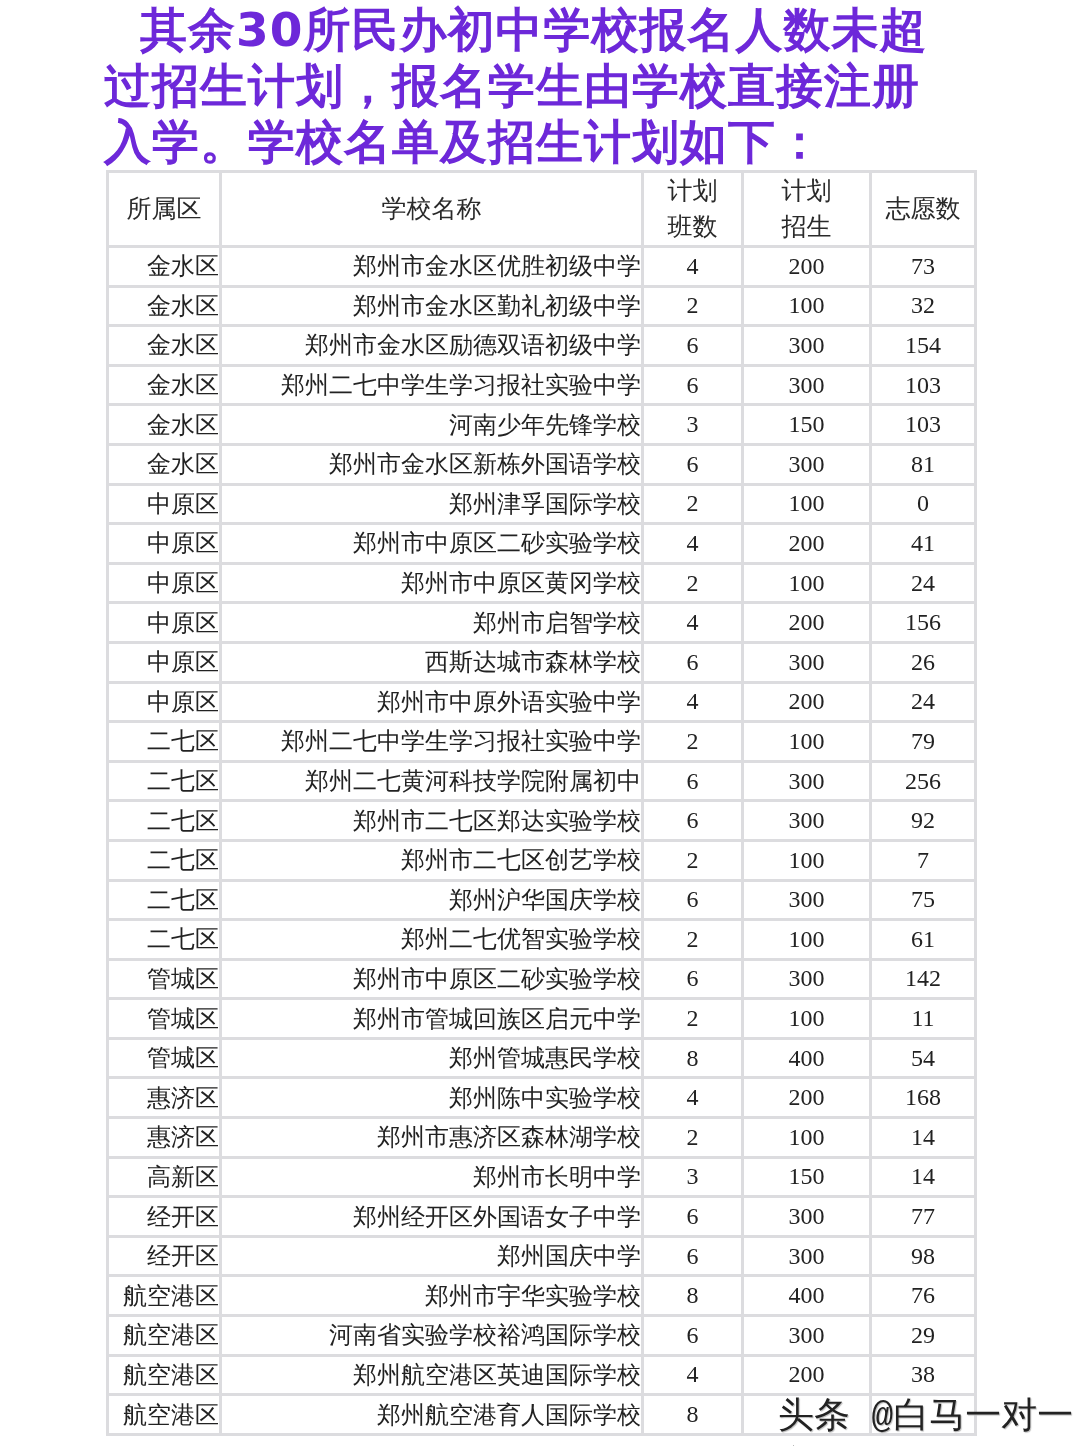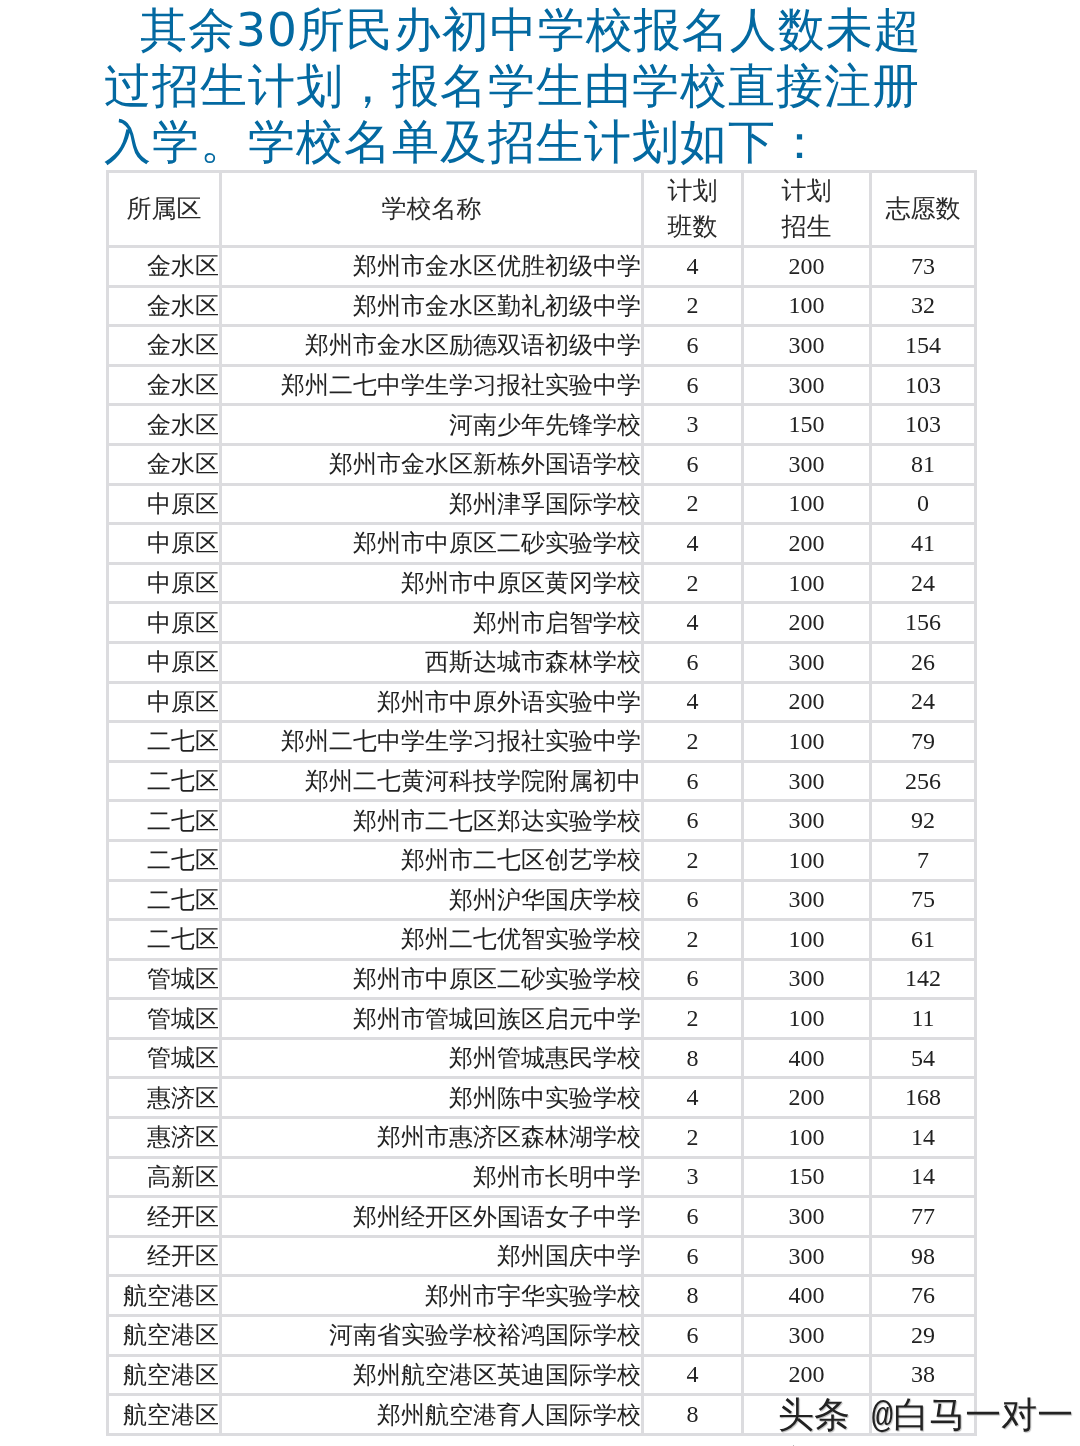--- a/index.html
+++ b/index.html
@@ -1,20 +1,20 @@
 <!DOCTYPE html>
 <html><head>
 <meta charset="utf-8">
 <style>
   html, body { margin: 0; padding: 0; background: #ffffff; }
   body { width: 1080px; height: 1446px; position: relative; overflow: hidden; }
   .title {
     position: absolute; left: 104px; top: 2px; width: 880px;
-    font-family: "DejaVu Sans", sans-serif; font-weight: normal;
-    font-size: 47px; line-height: 56px; color: #0369a1; letter-spacing: 1px;
+    font-family: "DejaVu Sans", sans-serif; font-weight: bold;
+    font-size: 47px; line-height: 56px; color: #6d28d9; letter-spacing: 1px;
   }
   .title .l1 { display:block; padding-left: 36px; }
   .title .ln { display:block; }
   table.grid {
     position: absolute; left: 106px; top: 170px;
     border-collapse: collapse; table-layout: fixed;
     font-family: "DejaVu Sans", sans-serif; color: #222;
   }
   table.grid td, table.grid th {
     border: 3px solid #dcdcdf; padding: 0; overflow: hidden; white-space: nowrap;

